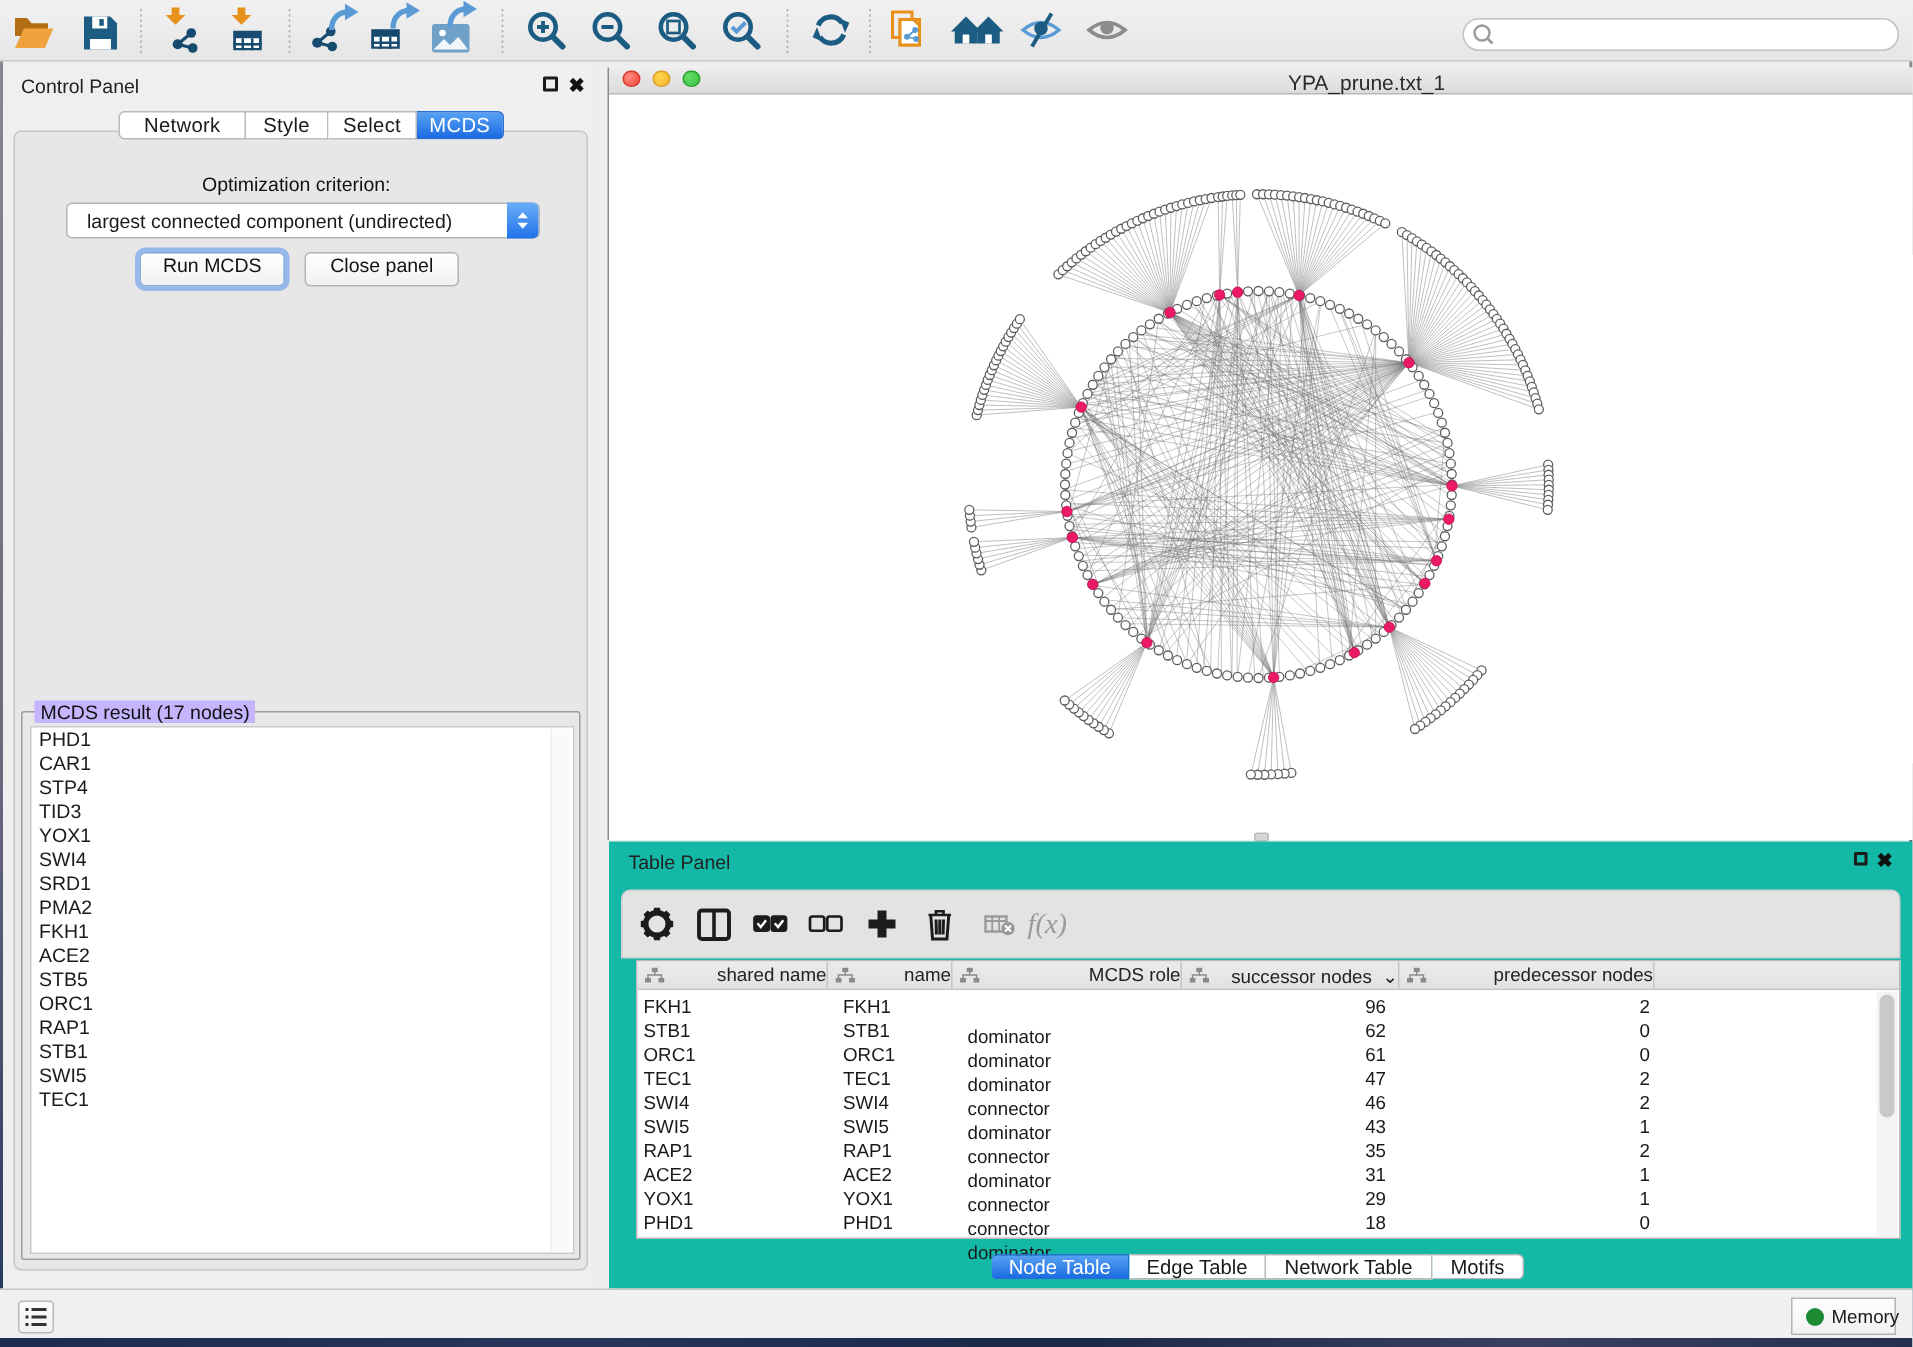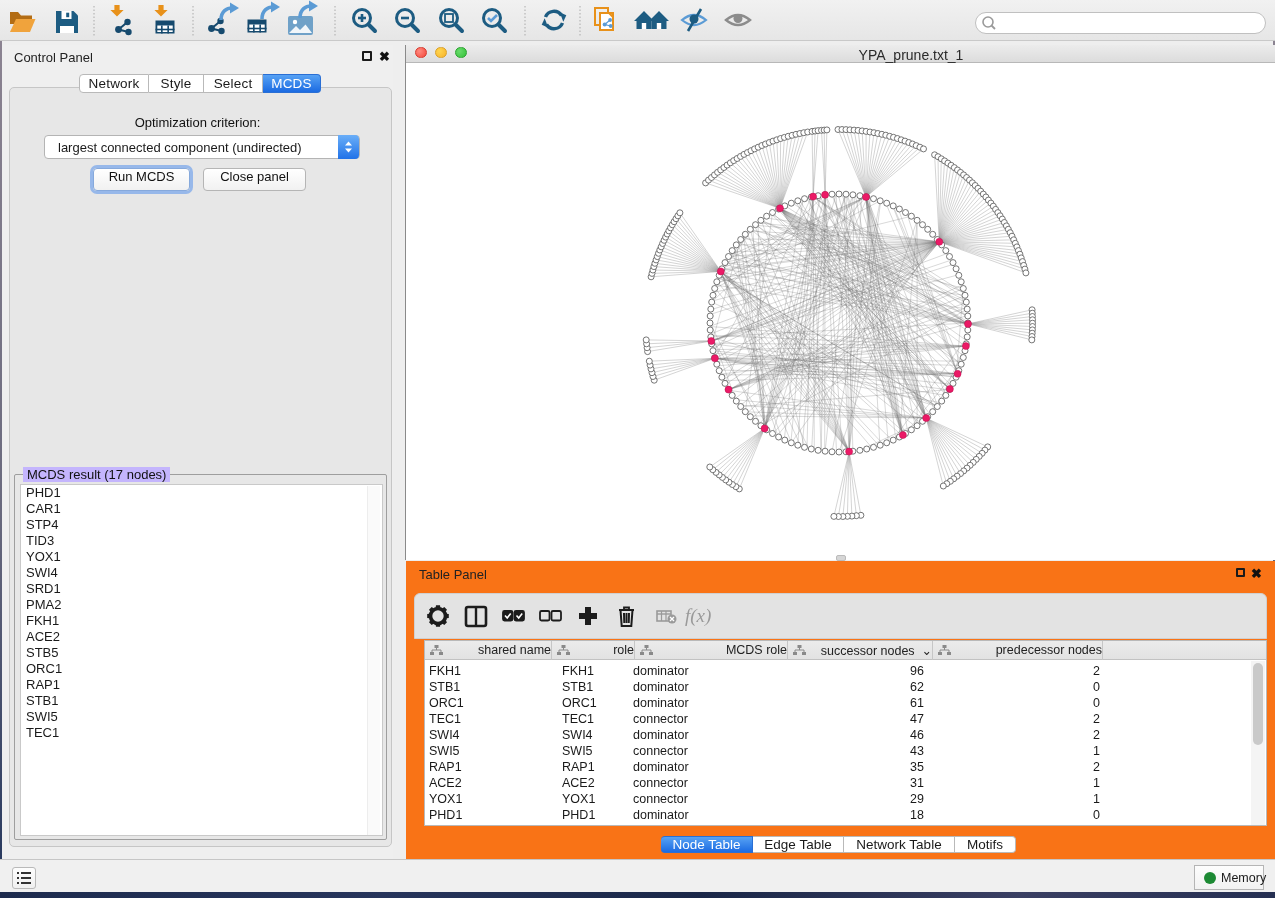--- a/index.html
+++ b/index.html
@@ -31,34 +31,34 @@
 .li { height:16px; line-height:16px; padding-left:5px; }
 #fs-sb { position:absolute; right:2px; top:1px; width:13px; height:349px; background:#fafafa; border-left:1px solid #ededed; }
 
 #net { left:405px; top:45px; width:910px; height:515px; background:#fff; border-left:1px solid #8a8a8a; }
 #net-title { position:absolute; left:0; top:0; width:100%; height:18px; background:linear-gradient(#ececec,#dcdcdc); border-bottom:1px solid #b8b8b8; }
 #net-title span { position:absolute; left:70px; width:870px; text-align:center; top:1.5px; font-size:14px; color:#2a2a2a; }
 .tl { position:absolute; top:1.5px; width:11.5px; height:11.5px; border-radius:50%; }
 #view { position:absolute; left:0; top:19px; width:869px; height:496px; background:#fff; overflow:hidden; }
 #hsplit { position:absolute; left:430px; top:510px; width:10px; height:6px; background:#d6d6d6; border:1px solid #bbb; border-radius:2px; }
 
-#tp { left:406px; top:561px; width:869px; height:300px; background:#f97316; }
+#tp { left:406px; top:561px; width:869px; height:300px; background:#14b8a6; }
 #tp-title { position:absolute; left:13px; top:6px; font-size:13px; color:#222; }
 #tp-float { position:absolute; left:830px; top:7px; width:9px; height:8.5px; border:2px solid #1a1a1a; border-radius:1px; }
 #tp-close { position:absolute; left:845px; top:5px; font-size:13px; font-weight:700; color:#111; }
 #tp-toolbar { position:absolute; left:8px; top:32px; width:853px; height:46px; background:#e3e3e3; border:1px solid #d0d0d0; border-radius:6px 6px 0 0; }
 #tbl { position:absolute; left:18px; top:79px; width:843px; height:186px; background:#fff; border:1px solid #b9b9b9; }
 #thead { position:absolute; left:0; top:0; width:841px; height:19px; background:linear-gradient(#ebebeb,#e2e2e2); border-bottom:1px solid #c2c2c2; font-size:12.5px; color:#222; }
 .th { position:absolute; top:0; height:19px; border-right:1px solid #c6c6c6; }
 .th .lbl { position:absolute; width:100%; text-align:right; top:2px; }
 .th .hic { position:absolute; left:5px; top:4px; }
 #tbody { position:absolute; left:0; top:22px; width:841px; font-size:12.5px; }
 .trow { position:relative; height:16px; line-height:16px; }
 .trow div { position:absolute; top:0; }
-.c1 { left:4px; } .c2 { left:137px; } .c3 { left:208px; }
+.c1 { left:4px; } .c2 { left:137px; } .c3 { left:220px;margin-top:20px; }
 .c4 { left:364px; width:135px; text-align:right; } .c5 { left:508px; width:167px; text-align:right; }
 #tsb { position:absolute; right:1px; top:20px; width:14px; height:164px; background:#f4f4f4; }
 #tsb-thumb { position:absolute; left:2px; top:2px; width:10px; height:82px; background:#c9c9c9; border-radius:5px; }
 #btabs { position:absolute; left:255px; top:273px; height:20px; display:flex; font-size:13.5px;align-items:center; }
 .btab { background:#fff; border:1px solid #b9b9b9; border-left:none; display:flex; align-items:center; justify-content:center; }
 .btab.sel { background:linear-gradient(#57a2f4,#1b6be2); color:#fff; border-color:#2a6fd4; border-radius:4px 0 0 4px; }
 .btab:last-child { border-radius:0 4px 4px 0; }
 
 #status { left:0; top:859px; width:1275px; height:33px; background:#f0f0f0; border-top:1px solid #c6c6c6; }
 #st-btn { position:absolute; left:12px; top:7px; width:24px; height:22px; background:linear-gradient(#fdfdfd,#f0f0f0); border:1px solid #b9b9b9; border-radius:3px; }
@@ -195,21 +195,21 @@
   </div>
 <div class="abs edge" style="left:0"></div>
 <div class="abs edge" style="left:1273px"></div>
 
 <div class="abs" id="cp">
   <div id="cp-title">Control Panel</div>
   <div id="cp-float"></div>
     <div id="cp-close">✖</div>
   <div id="cpbox"></div>
   <div id="tabs">
-    <div class="tab" style="width:70px">Network</div>
+    <div class="tab" style="width:85px">Network</div>
     <div class="tab" style="width:55px">Style</div>
     <div class="tab" style="width:59px">Select</div>
     <div class="tab sel" style="width:58px">MCDS</div>
   </div>
   <div id="dropdown">
       <span>largest connected component (undirected)</span>
     <div id="dd-btn"><svg width="21" height="24" viewBox="0 0 21 24">
           <path d="M7 10.5l3.5-4 3.5 4z M7 13.5l3.5 4 3.5-4z" fill="#fff"></path>
         </svg></div>
   </div>
@@ -1041,21 +1041,21 @@
         </div>
       <div class="th" style="left:127px;width:83px">
           <span class="hic"><svg width="13" height="11" viewBox="0 0 13 11">
               <g fill="#8a8a8a">
                 <rect x="4.5" y="0" width="4" height="3"></rect>
                 <rect x="0" y="7" width="4" height="3"></rect>
                 <rect x="9" y="7" width="4" height="3"></rect>
                 <path d="M6.5 3v2M2 7V5h9v2" stroke="#8a8a8a" stroke-width="1" fill="none"></path>
               </g>
             </svg></span>
-          <span class="lbl">role</span>
+          <span class="lbl">name</span>
         </div>
       <div class="th" style="left:210px;width:153px">
           <span class="hic"><svg width="13" height="11" viewBox="0 0 13 11">
               <g fill="#8a8a8a">
                 <rect x="4.5" y="0" width="4" height="3"></rect>
                 <rect x="0" y="7" width="4" height="3"></rect>
                 <rect x="9" y="7" width="4" height="3"></rect>
                 <path d="M6.5 3v2M2 7V5h9v2" stroke="#8a8a8a" stroke-width="1" fill="none"></path>
               </g>
             </svg></span>

